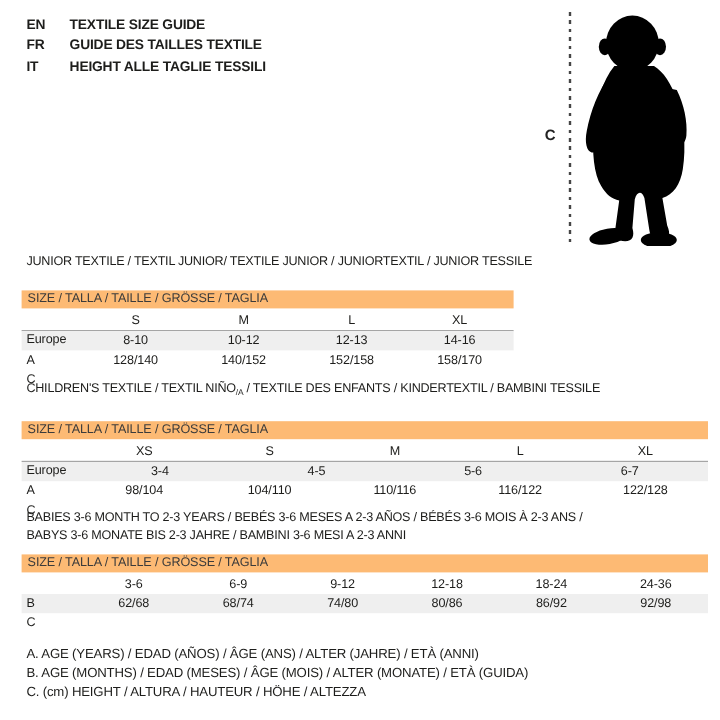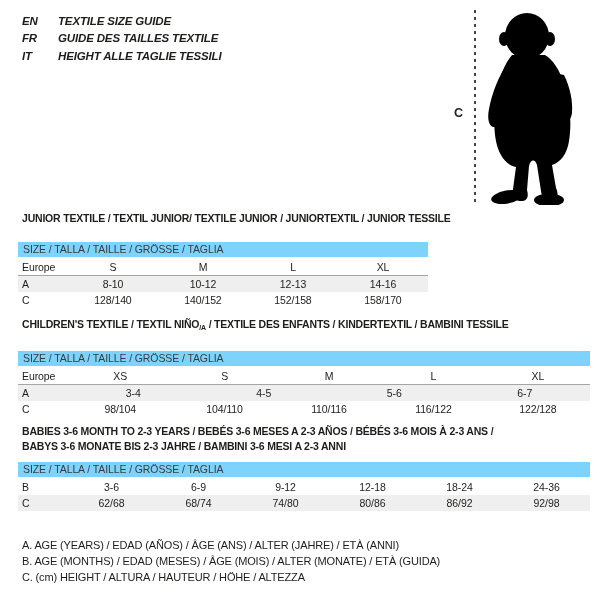--- a/index.html
+++ b/index.html
@@ -4,43 +4,43 @@
 <style>
   html,body{margin:0;padding:0;}
   body{
     width:600px;height:600px;background:#ffffff;position:relative;overflow:hidden;
     font-family:"Liberation Sans",sans-serif;color:#1d1d1b;
     -webkit-font-smoothing:antialiased;
   }
   
   .lang-list{position:absolute;top:13px;left:22px;font-weight:bold;font-size:11.5px;
     line-height:17.4px;letter-spacing:-0.15px;white-space:nowrap;}
-  .lang-row{display:flex;font-style:italic;}
+  .lang-row{display:flex;}
   .lang-code{width:36px;flex:0 0 36px;}
   
   .figure{position:absolute;top:0;left:440px;width:160px;height:215px;}
   .dash-line{position:absolute;left:34px;top:10px;width:2px;height:194px;
     background:repeating-linear-gradient(to bottom,#454545 0 3px,transparent 3px 7px);}
   .c-label{position:absolute;left:14px;top:106px;font-size:12.5px;font-weight:600;color:#222;}
   .figure svg{position:absolute;left:38px;top:9px;}
   
   .section{position:absolute;left:18px;}
   #section1{top:212px;width:410px;}
   #section2{top:318px;width:572px;}
   #section3{top:424px;width:572px;}
-  .section-title{font-weight:bold;font-size:10.5px;line-height:13px;letter-spacing:-0.2px;
+  .section-title{font-weight:normal;font-size:10.5px;line-height:13px;letter-spacing:-0.2px;
     margin:0 0 17px 4px;white-space:nowrap;}
   #section3 .section-title{line-height:15px;margin-bottom:8px;}
   .title-sub{font-size:7px;vertical-align:-2px;}
-  .size-bar{height:15px;line-height:15px;background:#7dd3fc;color:#3b3b3b;
+  .size-bar{height:15px;line-height:15px;background:#fdba74;color:#3b3b3b;
     font-size:10.5px;letter-spacing:-0.1px;padding-left:5px;margin-bottom:2px;}
   .trow{display:flex;height:16px;line-height:16px;font-size:10.5px;letter-spacing:-0.1px;}
   .trow.stripe{background:#efefef;}
   .trow.rule{border-bottom:1px solid #a5a5a5;}
-  .tlabel{width:50px;flex:0 0 50px;padding-left:4px;box-sizing:border-box;}
+  .tlabel{width:50px;flex:0 0 50px;padding-left:4px;box-sizing:border-box;margin-top:16px;}
   .tcell{flex:1;text-align:center;}
   
   .footnotes{position:absolute;top:537px;left:22px;font-weight:normal;font-size:11px;
     line-height:16.2px;letter-spacing:-0.15px;white-space:nowrap;}
 </style>
 </head>
 <body>
 
 <div>
 

